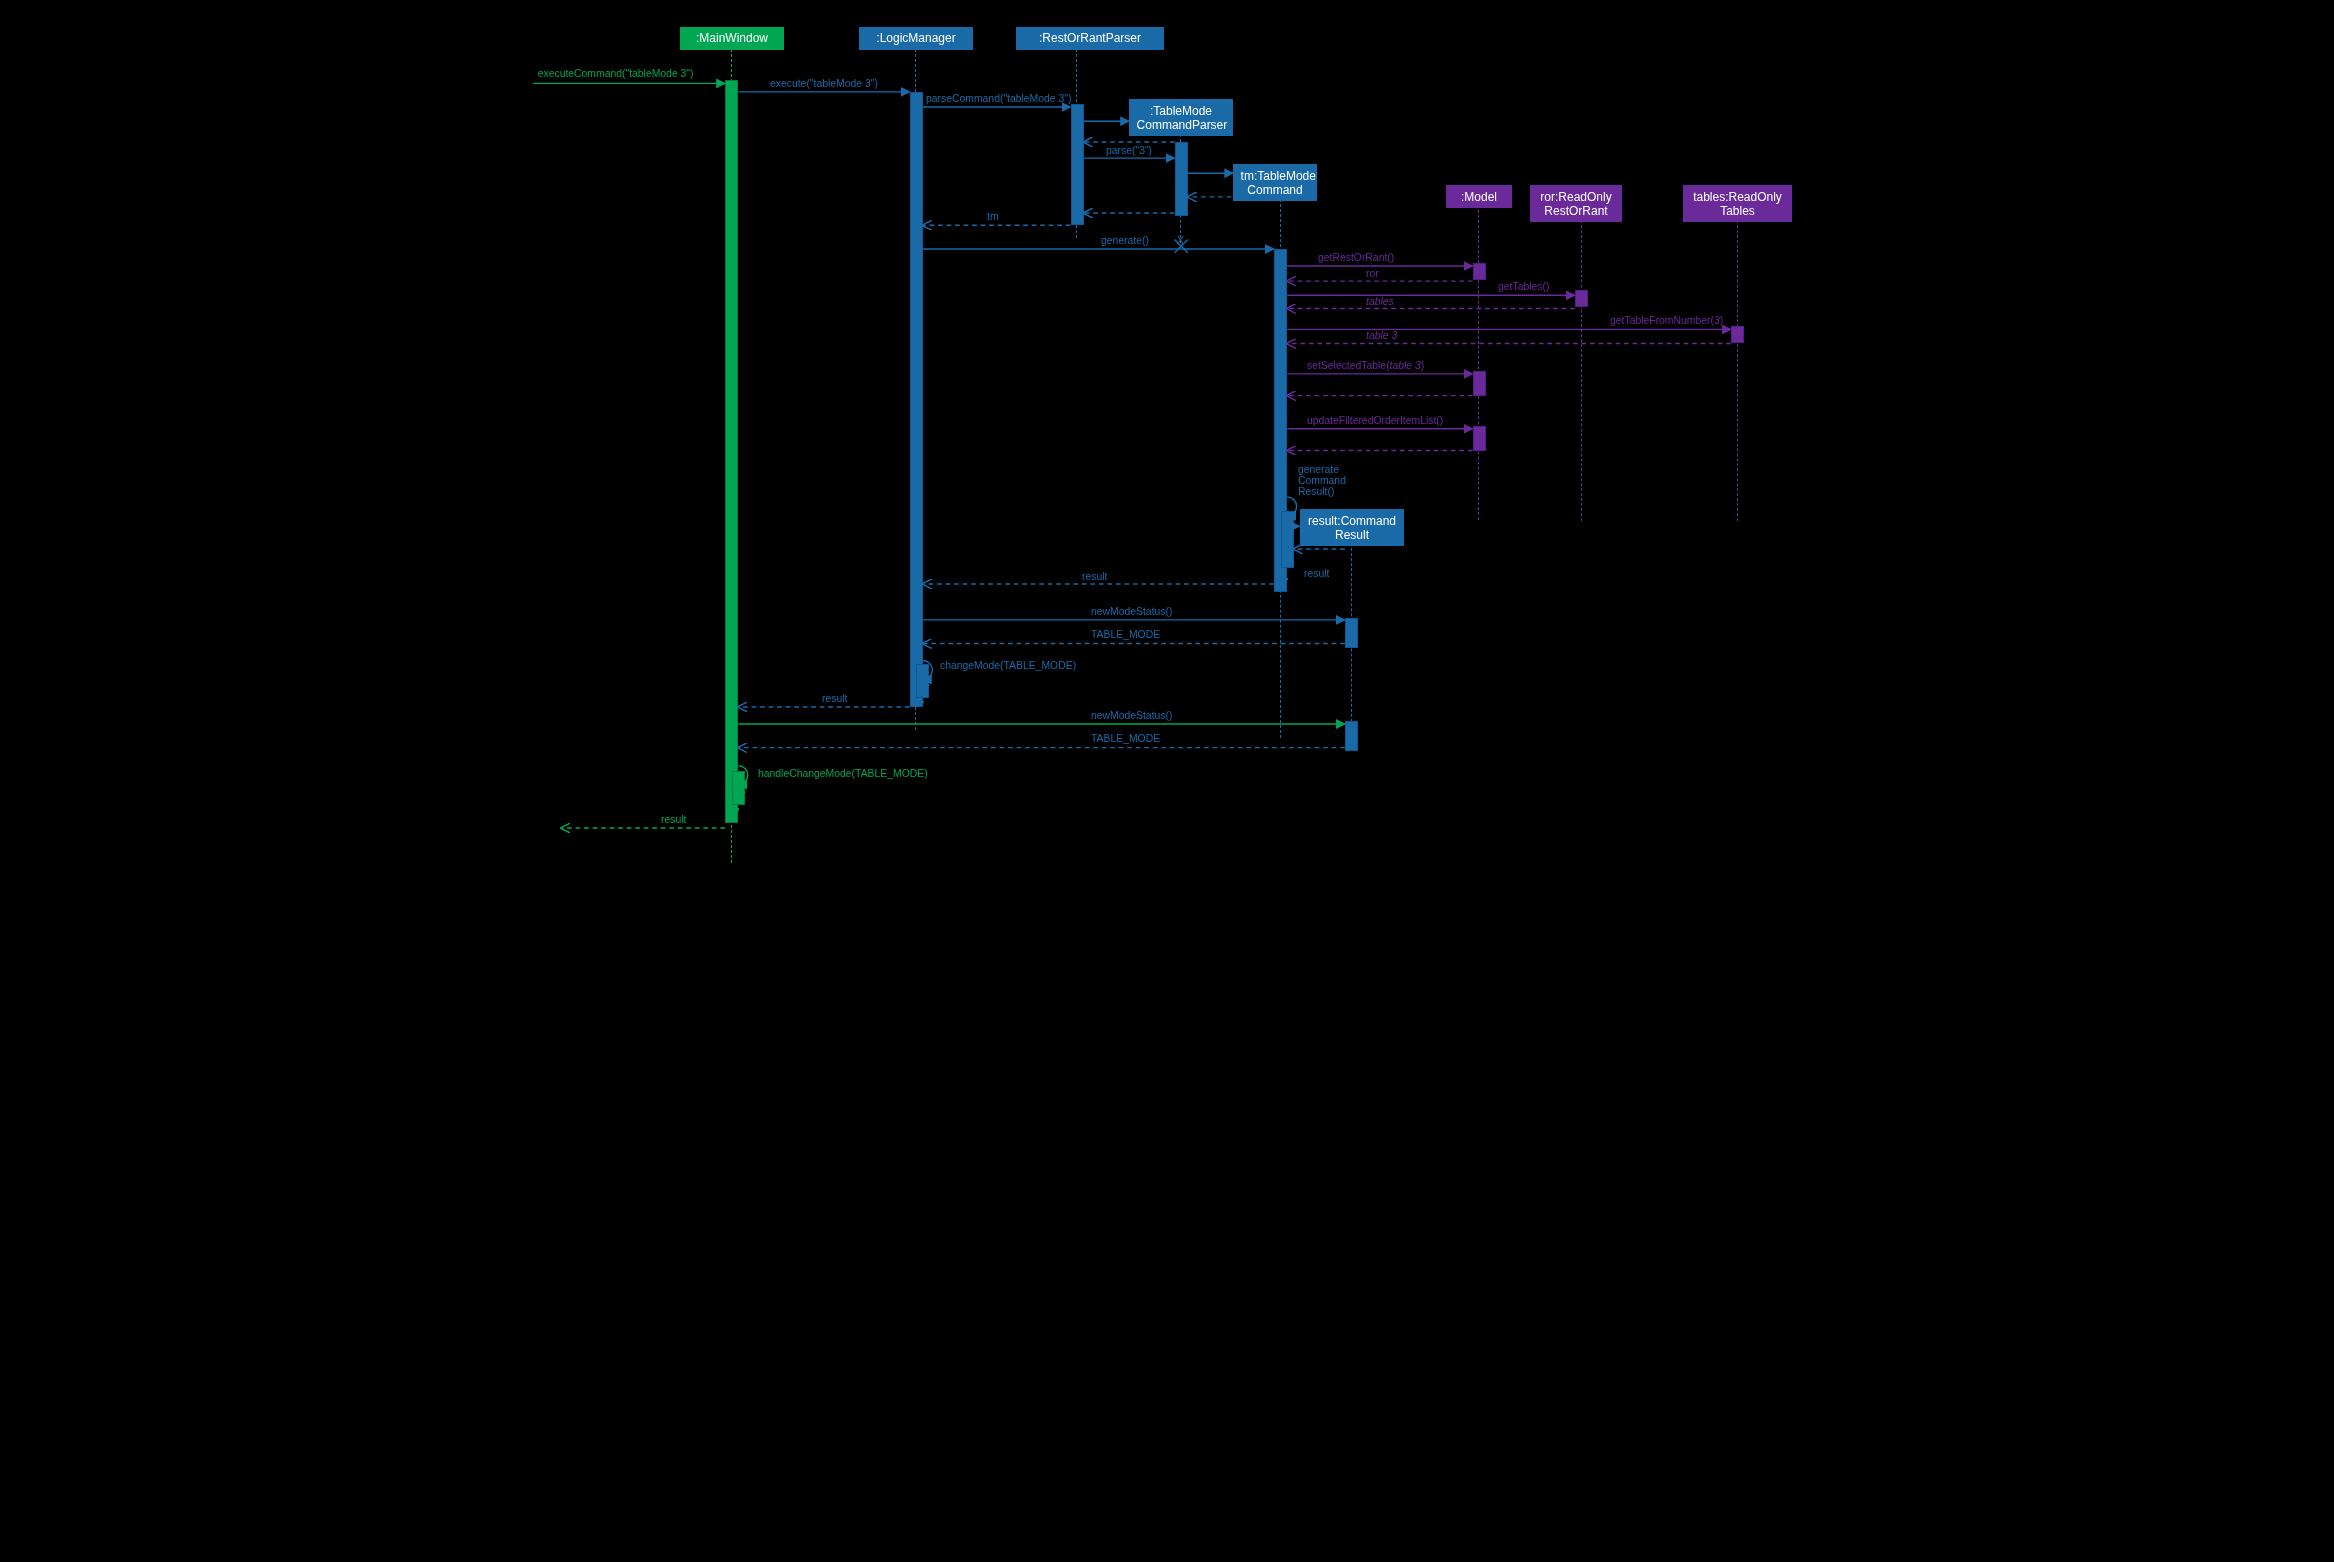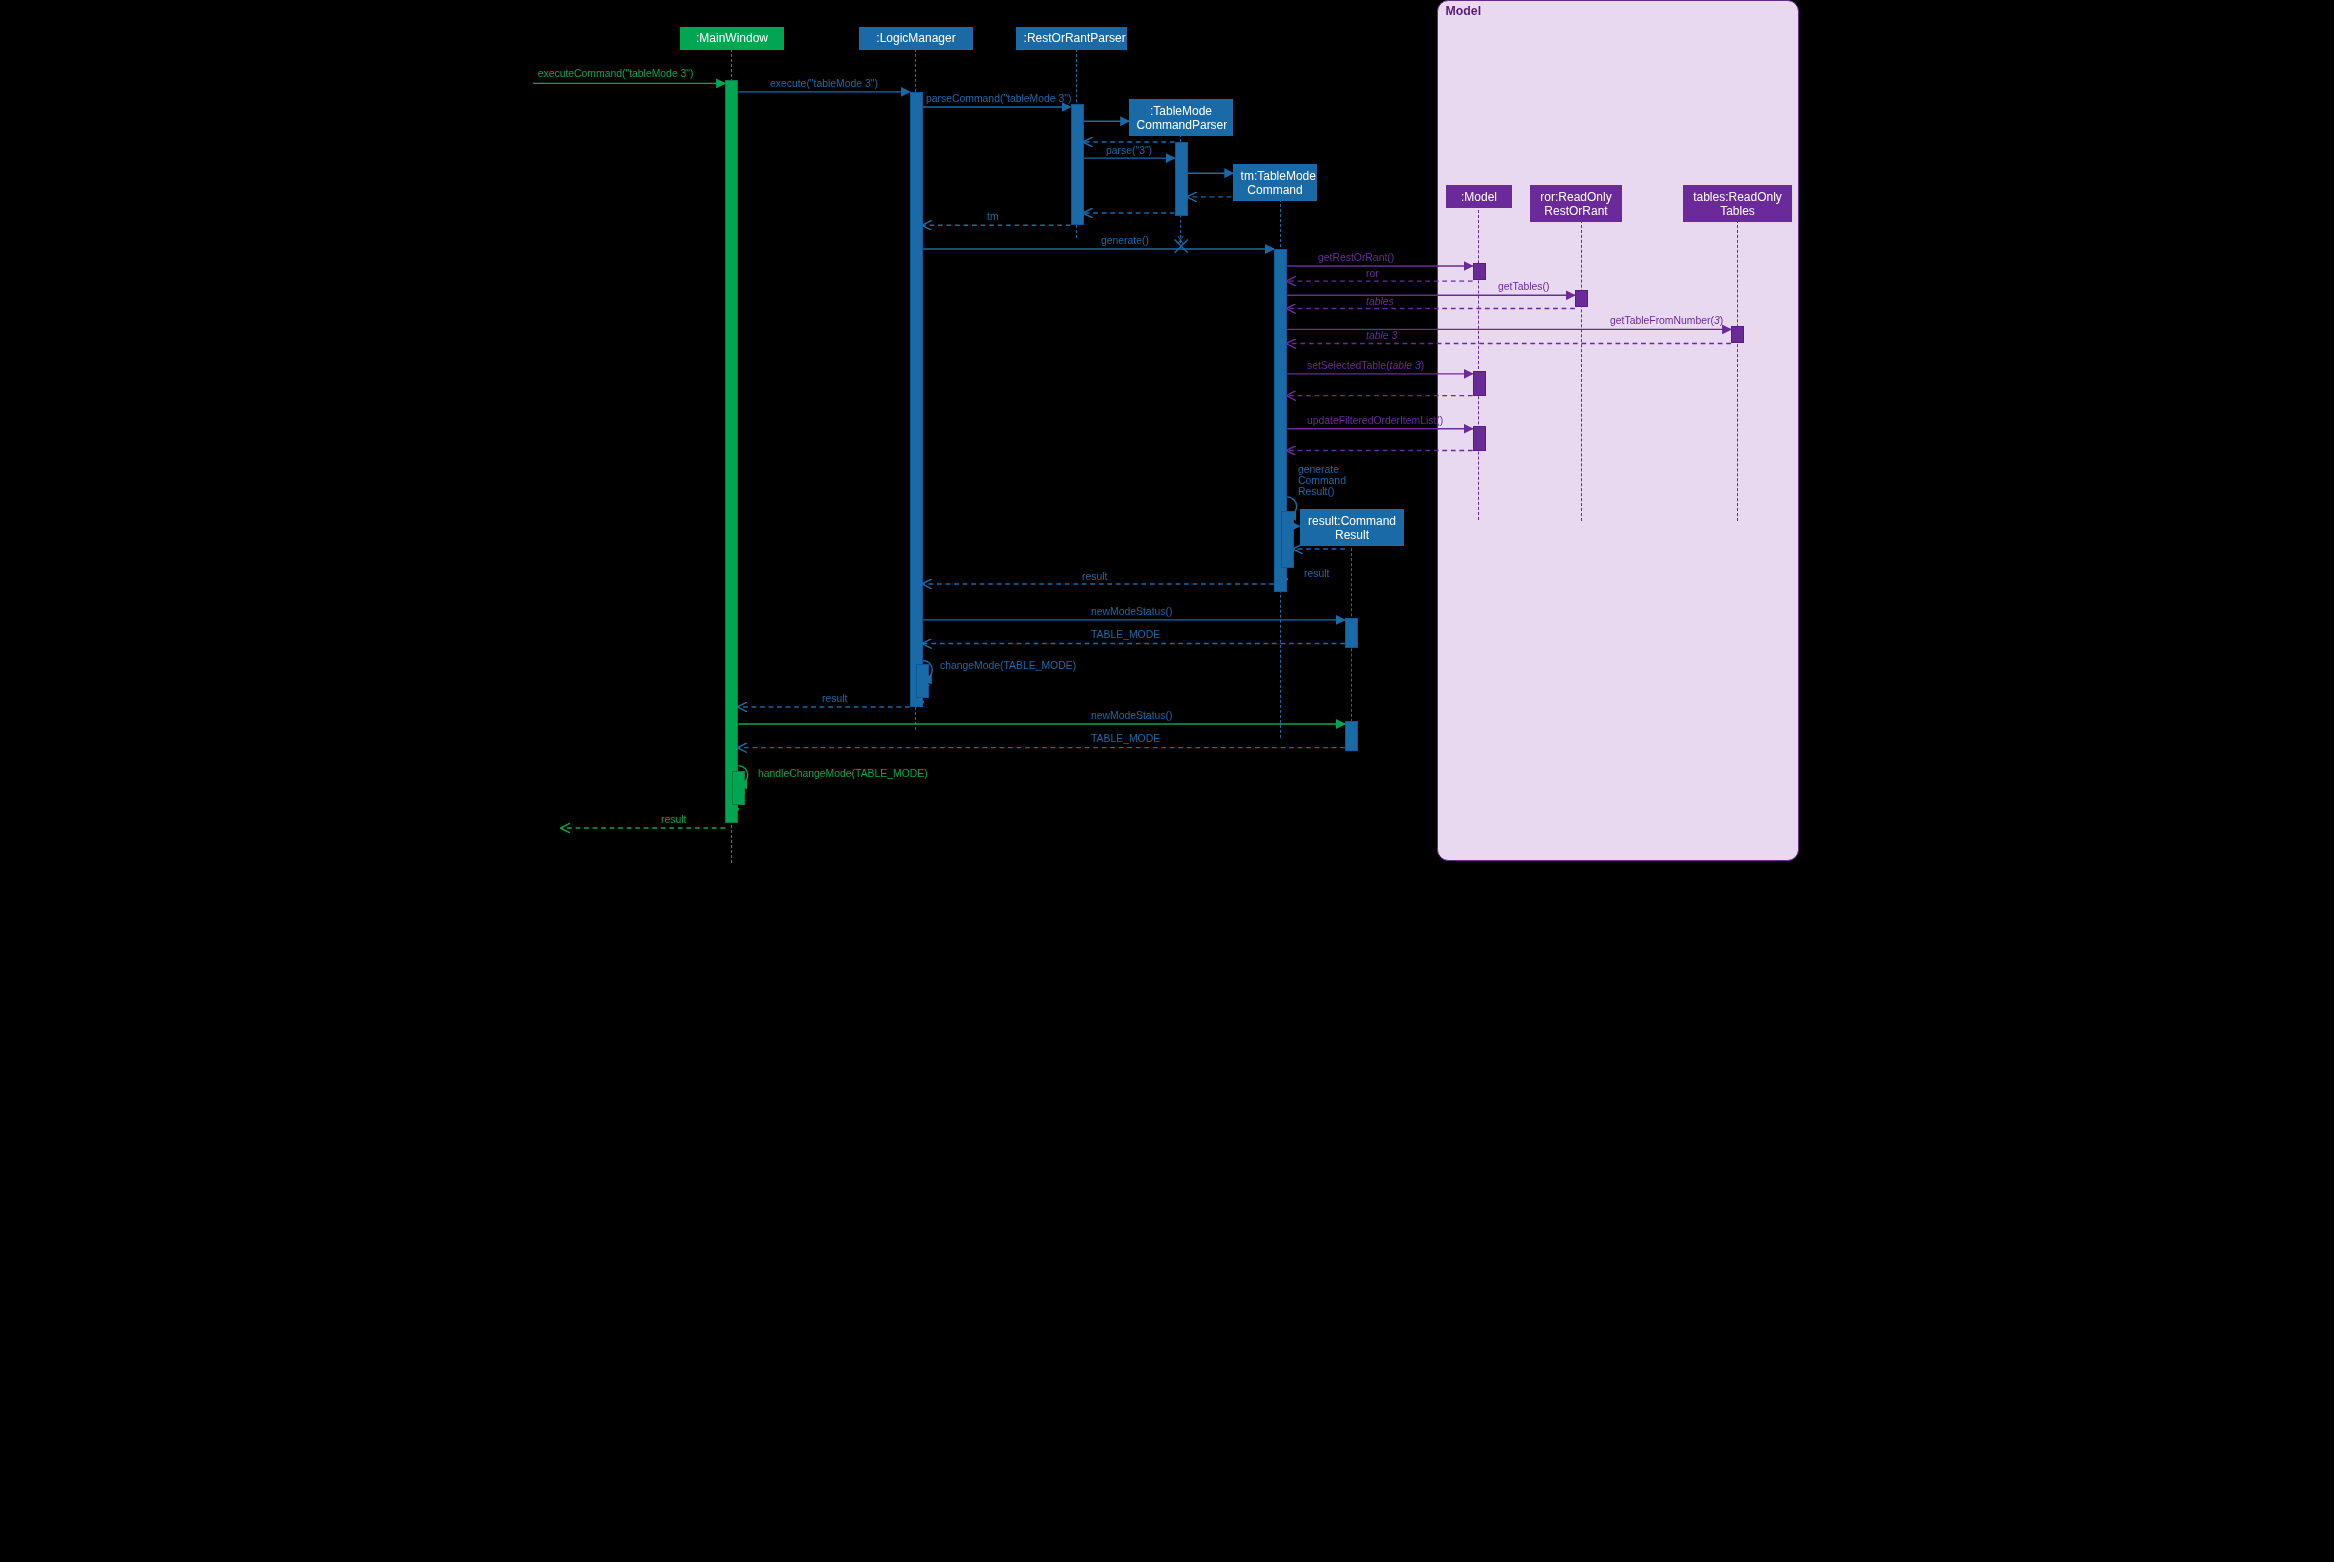--- a/index.html
+++ b/index.html
@@ -28,27 +28,24 @@
 .msg-ui{color:#00a651}
 .msg-logic{color:#1a6aa8}
 .msg-model{color:#6a2a9a}
 svg{position:absolute;left:0;top:0;overflow:visible}
 </style>
 </head>
 <body>
 
 <div class="canvas">
 
-<div class="frame frame-model" style="left:904px;top:0;width:362px;height:861px">
-  <span class="frame-label">Model</span>
-</div>
 
 <div class="box box-ui" style="left:147px;top:26.5px;width:104px"><span>:MainWindow</span></div>
 <div class="box box-logic" style="left:326px;top:26.5px;width:114px"><span>:LogicManager</span></div>
-<div class="box box-logic" style="left:483px;top:26.5px;width:111px"><span>:RestOrRantParser</span></div>
+<div class="box box-logic" style="left:483px;top:26.5px;width:148px"><span>:RestOrRantParser</span></div>
 <div class="box box-logic" style="left:596px;top:99px;width:104px;white-space:pre-line"><span>:TableMode
 CommandParser</span></div>
 <div class="box box-logic" style="left:700px;top:164px;width:84px;white-space:pre-line"><span>tm:TableMode
 Command</span></div>
 <div class="box box-logic" style="left:767px;top:509px;width:104px;white-space:pre-line"><span>result:Command
 Result</span></div>
 <div class="box box-model" style="left:913px;top:185px;width:66px"><span>:Model</span></div>
 <div class="box box-model" style="left:997px;top:185px;width:92px;white-space:pre-line"><span>ror:ReadOnly
 RestOrRant</span></div>
 <div class="box box-model" style="left:1150px;top:185px;width:109px;white-space:pre-line"><span>tables:ReadOnly

